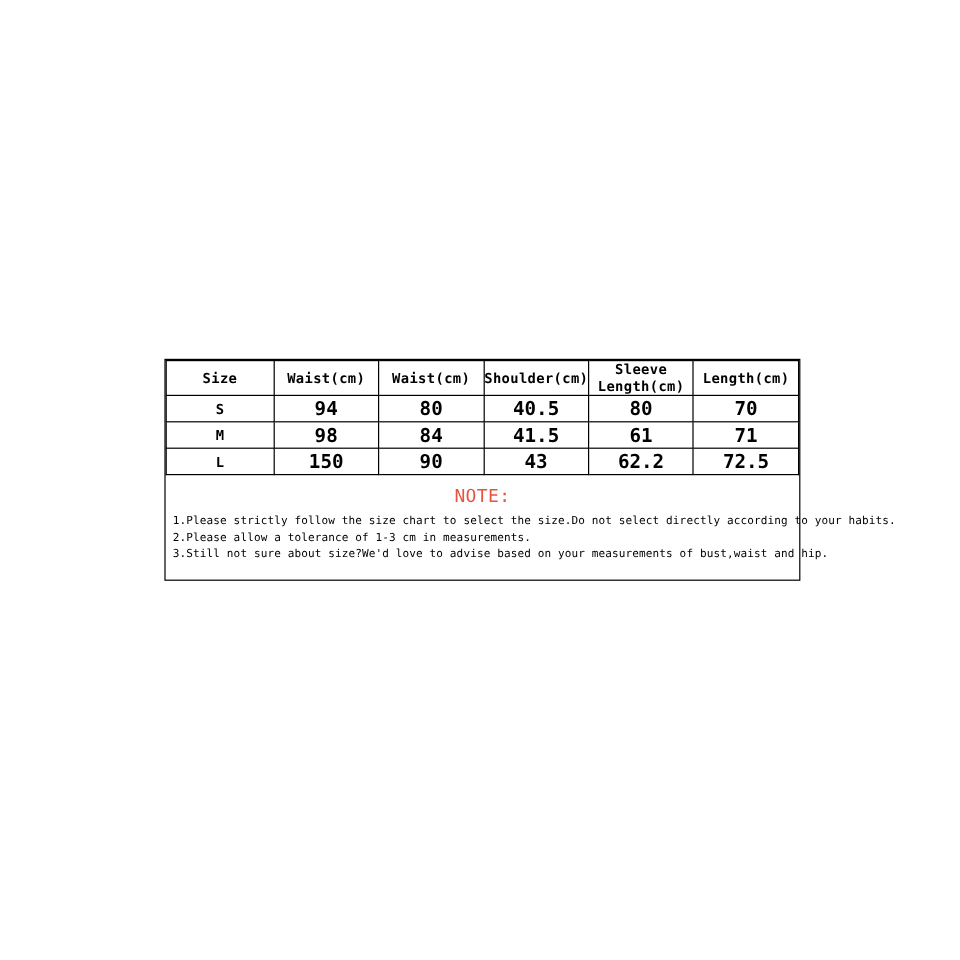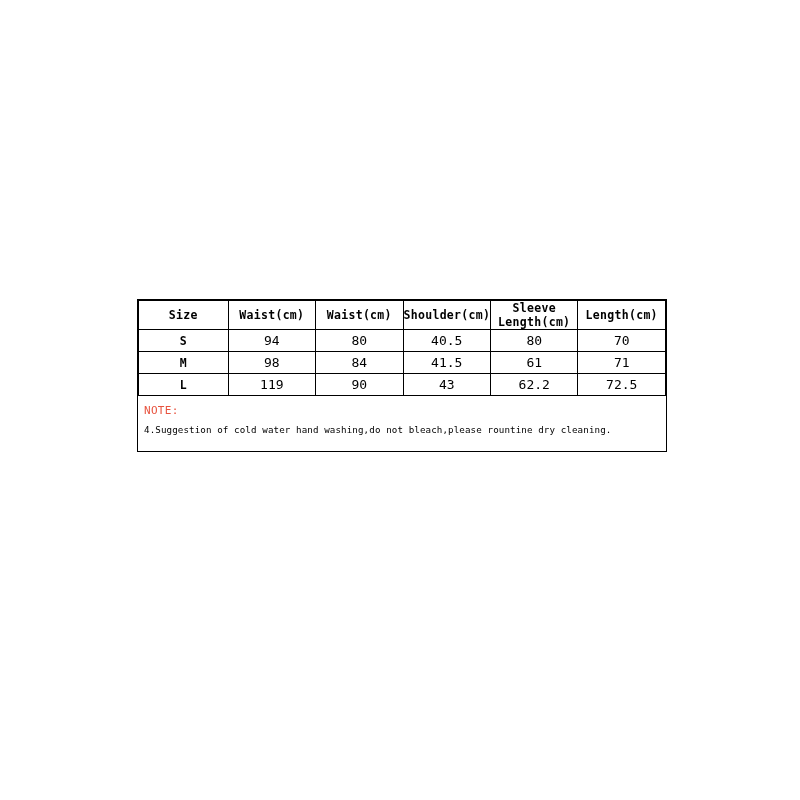--- a/index.html
+++ b/index.html
@@ -41,37 +41,38 @@
     padding: 0;
     height: 21px;
     vertical-align: middle;
   }
   table.size-chart thead th {
     font-size: 11.5px;
     font-weight: bold;
     letter-spacing: 0.3px;
   }
   table.size-chart tbody td {
-    font-size: 13px;
-    font-weight: normal;
+    font-size: 16px;
+    font-weight: bold;
   }
   table.size-chart tbody td.size-cell {
     font-size: 11.5px;
     font-weight: bold;
   }
   col.c-size { width: 17%; }
   col.c-data { width: 16.6%; }
   .note-box {
     border-top: none;
     padding: 6px 6px 14px 6px;
     box-sizing: border-box;
   }
   .note-title {
     color: #e8533f;
-    font-size: 11px;
+    font-size: 15px;
+    text-align: center;
     margin: 2px 0 6px 0;
     letter-spacing: 0.3px;
   }
   .note-line {
     color: #000000;
     font-size: 9.2px;
     line-height: 13.5px;
     white-space: nowrap;
     letter-spacing: 0.1px;
   }
@@ -113,28 +114,30 @@
         <tr>
           <td class="size-cell">M</td>
           <td>98</td>
           <td>84</td>
           <td>41.5</td>
           <td>61</td>
           <td>71</td>
         </tr>
         <tr>
           <td class="size-cell">L</td>
-          <td>119</td>
+          <td>150</td>
           <td>90</td>
           <td>43</td>
           <td>62.2</td>
           <td>72.5</td>
         </tr>
       </tbody>
     </table>
 
     <div class="note-box">
       <div class="note-title">NOTE:</div>
-      <div class="note-line">4.Suggestion of cold water hand washing,do not bleach,please rountine dry cleaning.</div>
+      <div class="note-line">1.Please strictly follow the size chart to select the size.Do not select directly according to your habits.</div>
+      <div class="note-line">2.Please allow a tolerance of 1-3 cm in measurements.</div>
+      <div class="note-line">3.Still not sure about size?We'd love to advise based on your measurements of bust,waist and hip.</div>
     </div>
 
   </div>
 </div>
 
 </body></html>

